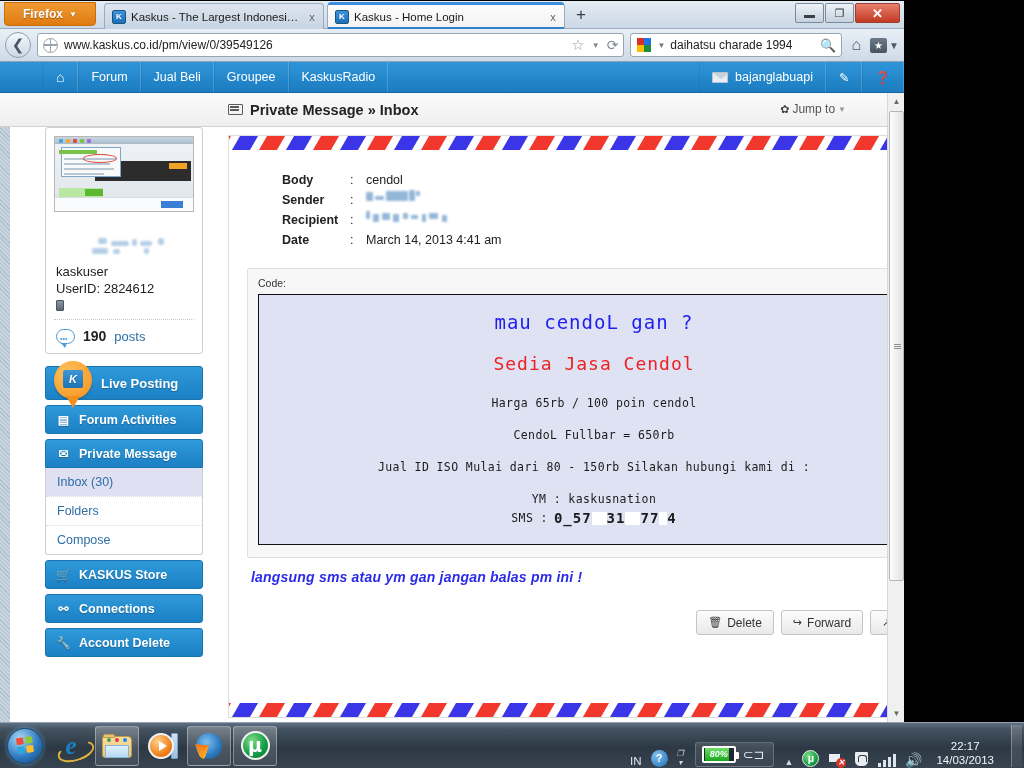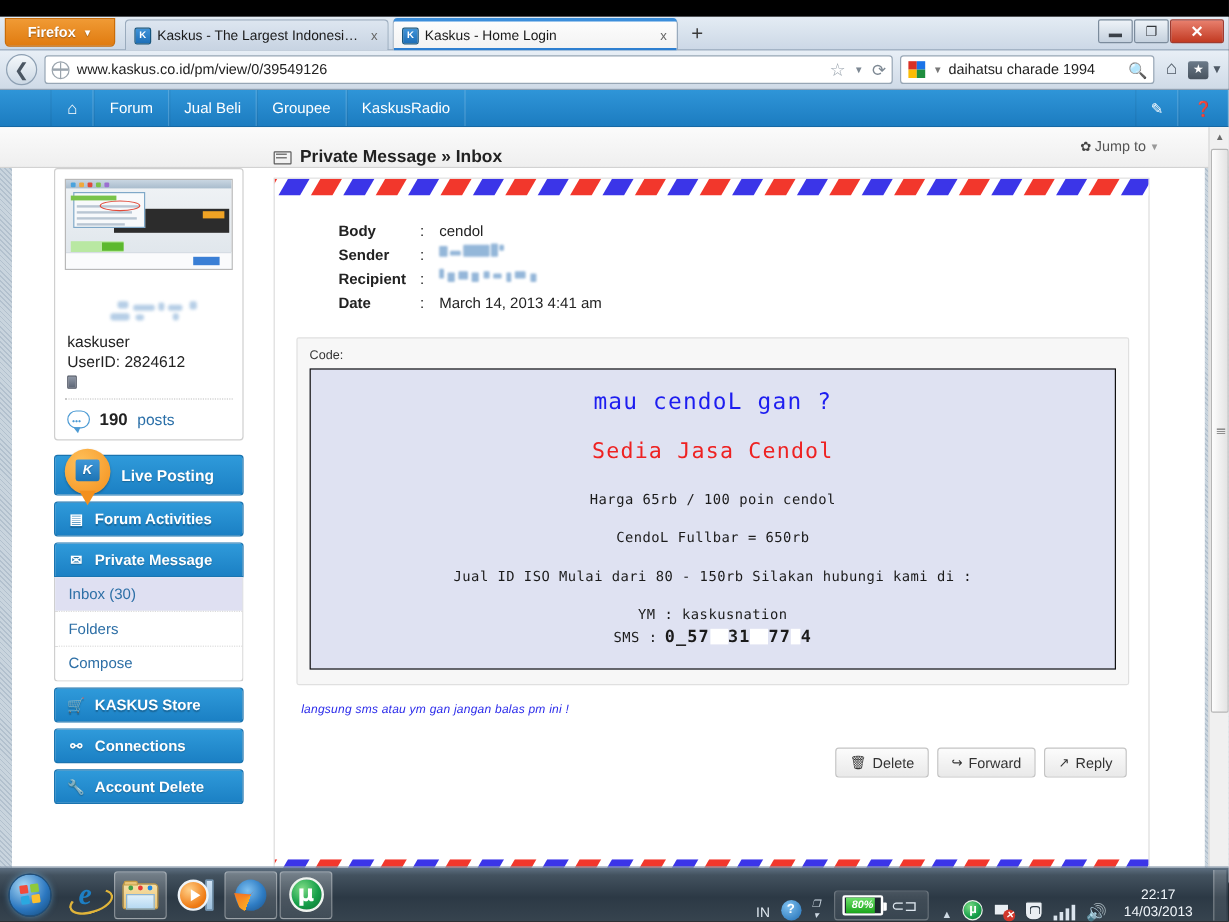--- a/index.html
+++ b/index.html
@@ -5,21 +5,21 @@
   * { box-sizing: border-box; margin: 0; padding: 0; }
   html, body {
     width: 1024px; height: 768px; overflow: hidden;
     font-family: "Liberation Sans", sans-serif;
     background: #000;
   }
   #screen { position: relative; width: 1024px; height: 768px; overflow: hidden; }
 
   
   .ff-window {
-    position: absolute; left: 0; top: 14px; width: 1024px; height: 722px;
+    position: absolute; left: 0; top: 1px; width: 904px; height: 722px;
     background: linear-gradient(#d3dce7, #c2cedc);
   }
 
   
   .tabstrip {
     position: relative; height: 28px;
     background: linear-gradient(#e4ecf4, #ccd8e6);
     border-bottom: 1px solid #9aabbd;
   }
   .ff-btn {
@@ -165,21 +165,21 @@
   .envicon::after {
     content:''; position:absolute; left:0; top:0; width:0; height:0;
     border-left: 8px solid transparent; border-right: 8px solid transparent;
     border-top: 6px solid #c6d2dd;
   }
 
   
   .pagehead {
     height: 34px; background: linear-gradient(#fbfbfb, #efefef);
     border-bottom: 1px solid #d2d2d2;
-    display: flex; align-items: flex-end; padding: 0 14px 0 228px;
+    display: flex; align-items: center; padding: 0 14px 0 228px;
     position: relative;
   }
   .pagehead .titlewrap { display: flex; align-items: center; gap: 7px; }
   .msgicon {
     width: 15px; height: 11px; border: 1.5px solid #5a5a5a; border-radius: 1px;
     position: relative;
   }
   .msgicon::after {
     content:''; position:absolute; left:1px; top:1px; width:9px; height:1.5px;
     background:#5a5a5a; box-shadow: 0 3px 0 #5a5a5a;
@@ -373,21 +373,21 @@
     font-size: 11.5px; color: #1b1b1b; display: flex;
     align-items: center; justify-content: center; gap: 6px; letter-spacing: .4px;
   }
   .smsnum { font-size: 14px; font-weight: bold; letter-spacing: 1px; }
   .redact {
     display: inline-block; width: 15px; height: 13px;
     background: #fff; vertical-align: -2px;
   }
   .notewrap { margin: 10px 16px 0 18px; padding: 0 0 14px 4px; }
   .note {
-    font-size: 10px; font-style: italic; font-weight: normal;
+    font-size: 14px; font-style: italic; font-weight: bold;
     color: #2b2bea; letter-spacing: .2px;
   }
   .actions {
     display: flex; justify-content: flex-end; gap: 7px;
     padding: 10px 18px 16px 0;
   }
   .actbtn {
     display: flex; align-items: center; gap: 5px;
     height: 25px; padding: 0 11px;
     background: linear-gradient(#fcfcfc, #e9e9e9);
@@ -663,20 +663,24 @@
     <div class="viewport">
 
       <div class="ksnav">
         <div class="pad"></div>
         <a class="home">⌂</a>
         <a>Forum</a>
         <a>Jual Beli</a>
         <a>Groupee</a>
         <a>KaskusRadio</a>
         <span class="spacer"></span>
+        <a class="user">
+          <span class="envicon"></span>
+          <span>bajanglabuapi</span>
+        </a>
         <a>✎</a>
         <a>❓</a>
       </div>
 
       <div class="pagehead">
         <div class="titlewrap">
           <span class="msgicon"></span>
           <span class="pagetitle"><span>Private Message</span>
             <span class="sep">»</span>
             <span>Inbox</span></span>

